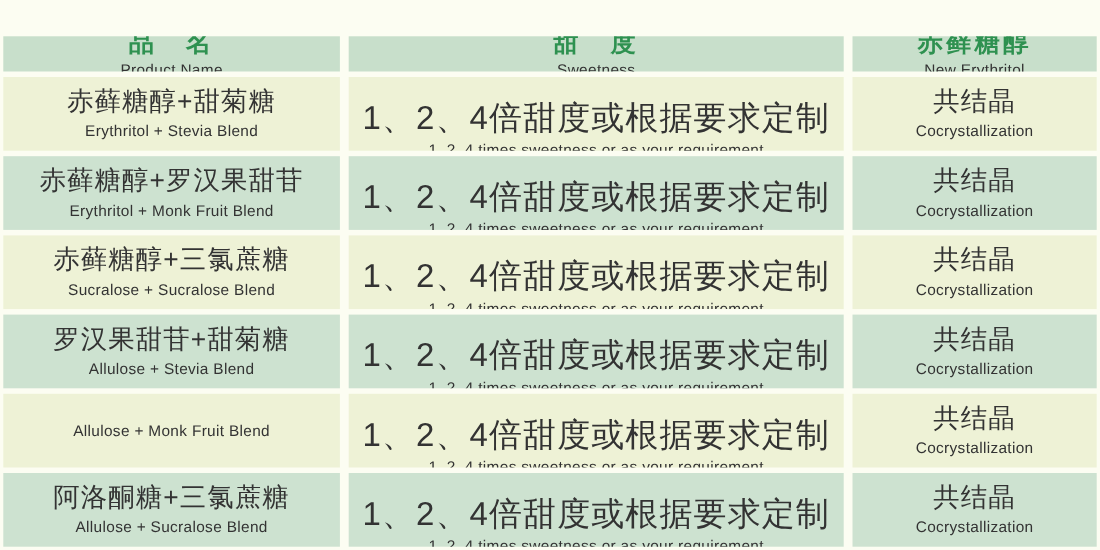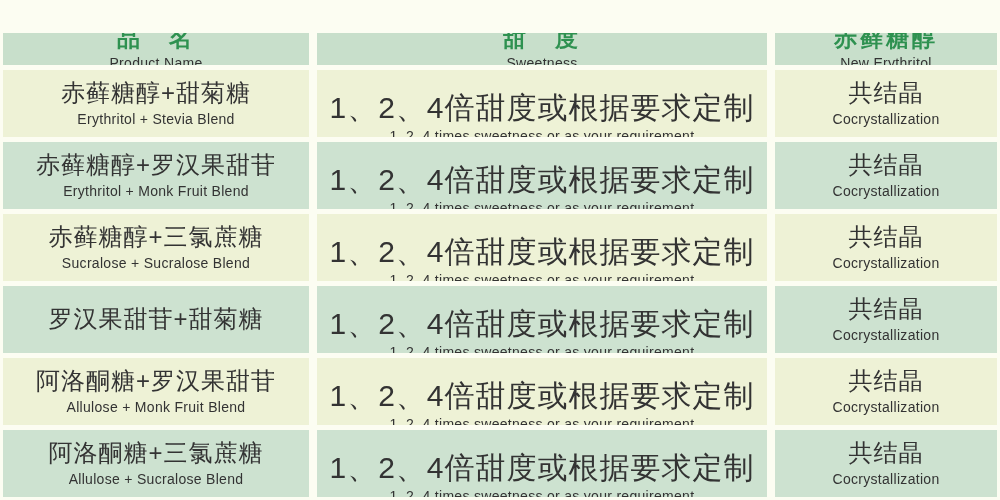--- a/index.html
+++ b/index.html
@@ -97,32 +97,32 @@
     <div class="zh sweet-zh">1、2、4倍甜度或根据要求定制</div>
     <div class="en">1, 2, 4 times sweetness,or as your requirement</div>
   </div>
   <div class="cell cream">
     <div class="zh">共结晶</div>
     <div class="en">Cocrystallization</div>
   </div>
 
   <div class="cell sage">
     <div class="zh">罗汉果甜苷+甜菊糖</div>
+    <div class="en">Allulose + Stevia Blend</div>
   </div>
   <div class="cell sage">
     <div class="zh sweet-zh">1、2、4倍甜度或根据要求定制</div>
     <div class="en">1, 2, 4 times sweetness,or as your requirement</div>
   </div>
   <div class="cell sage">
     <div class="zh">共结晶</div>
     <div class="en">Cocrystallization</div>
   </div>
 
   <div class="cell cream">
-    <div class="zh">阿洛酮糖+罗汉果甜苷</div>
     <div class="en">Allulose + Monk Fruit Blend</div>
   </div>
   <div class="cell cream">
     <div class="zh sweet-zh">1、2、4倍甜度或根据要求定制</div>
     <div class="en">1, 2, 4 times sweetness,or as your requirement</div>
   </div>
   <div class="cell cream">
     <div class="zh">共结晶</div>
     <div class="en">Cocrystallization</div>
   </div>

